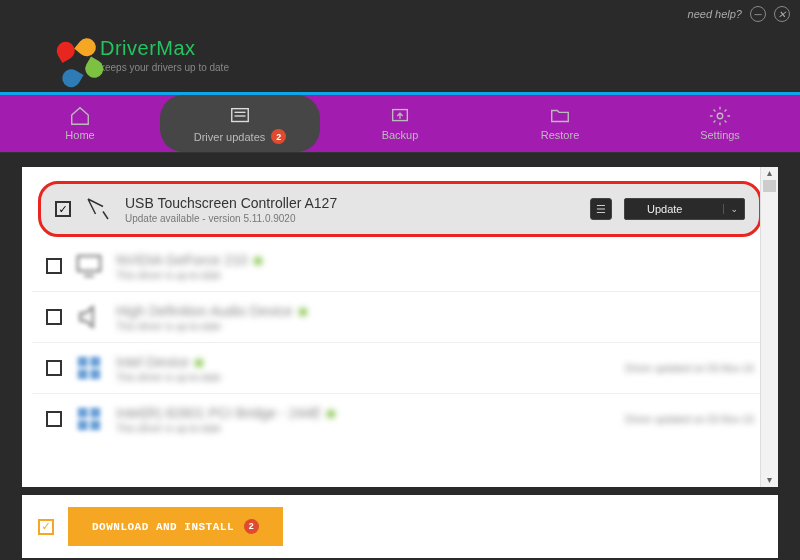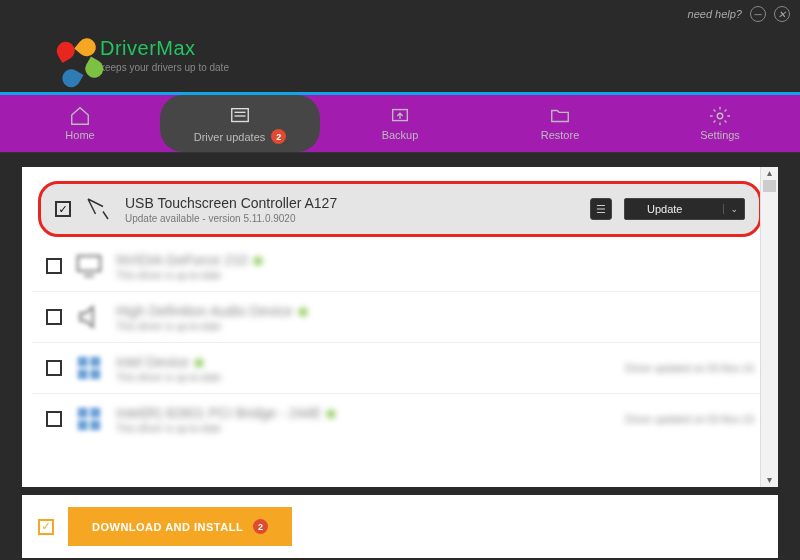--- a/index.html
+++ b/index.html
@@ -41,21 +41,21 @@
   .blur .t1, .blur .t2, .blur .rnote { filter: blur(3px); color: #888; }
   .blur .devicon { filter: blur(2px); }
   .rnote { font-size: 10px; color: #888; }
   
   .detailsbtn { width: 22px; height: 22px; border: 1px solid #444; border-radius: 3px; display: inline-flex; align-items: center; justify-content: center; color: #ccc; background: #2a2a2a; cursor: pointer; font-size: 11px; }
   .updatebtn { display: inline-flex; align-items: center; height: 22px; background: #2a2a2a; border: 1px solid #444; border-radius: 2px; cursor: pointer; color: #ccc; gap: 19px; }
   .updatebtn .lbl { padding: 0 22px; font-size: 11px; color: #eee; }
   .updatebtn .dd { border-left: 1px solid #555; padding: 0 6px; font-size: 9px; }
   
   .bottombar { margin: 0 22px; background: #fff; padding: 12px 16px; display: flex; align-items: center; gap: 14px; }
-  .bigbtn { background: #f5a623; color: #fff; font-size: 11px; font-weight: 600; padding: 12px 24px; letter-spacing: 0.5px; display: inline-flex; align-items: center; gap: 10px; cursor: pointer; }
+  .bigbtn { background: #f5a623; color: #fff; font-size: 11px; font-weight: 600; padding: 12px 24px; letter-spacing: 0.5px; display: inline-flex; align-items: center; gap: 10px; cursor: pointer; font-family: Liberation Mono, monospace; }
   
   .footer { text-align: center; color: #999; font-size: 10px; padding: 8px 0; display: flex; align-items: center; justify-content: center; gap: 14px; }
 </style>
 </head>
 <body>
 
 <div class="titlebar">
   <a href="#">need help?</a>
   <span class="winbtn">─</span>
   <span class="winbtn">✕</span>

